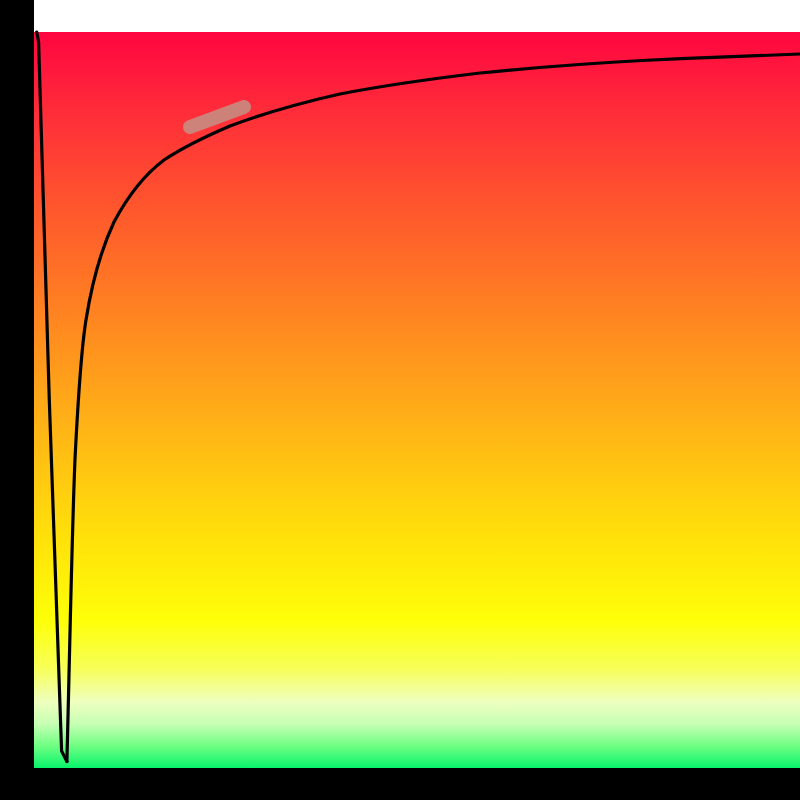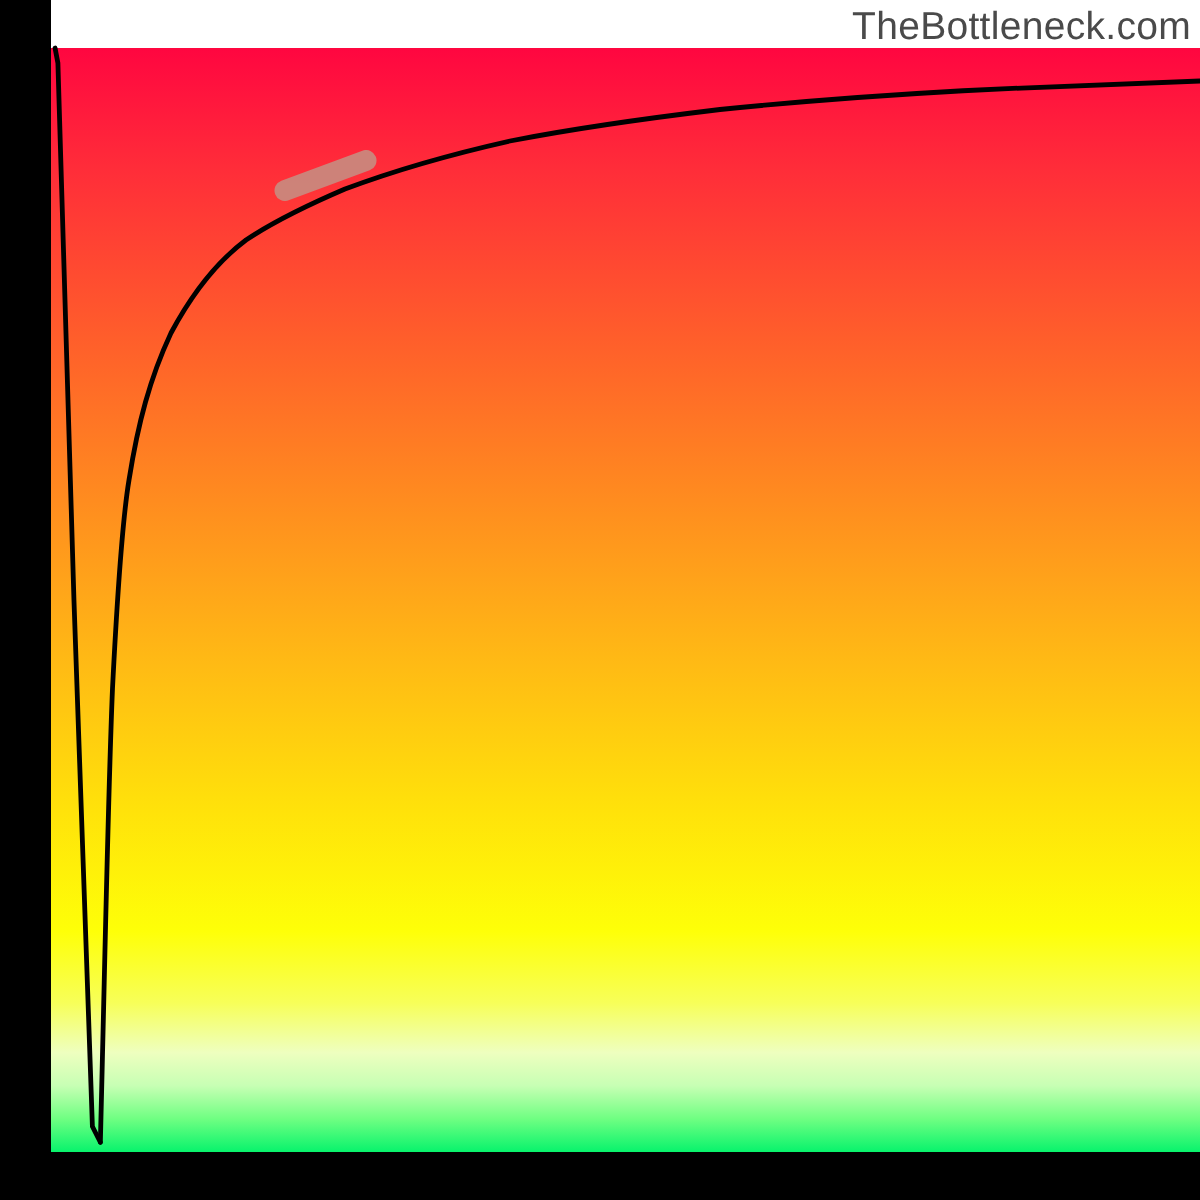--- a/index.html
+++ b/index.html
@@ -67,21 +67,20 @@
     height: 800px;
     z-index: 15;
     pointer-events: none;
   }
 </style>
 </head>
 <body>
 
 <div class="stage">
 
-  <div class="watermark">TheBottleneck.com</div>
 
   <div class="plot-area"></div>
 
   <svg class="curves" viewBox="0 0 800 800">
     <path d="M 36.7 32
          L 38.6 42
          L 49.3 400
          L 61.6 751
          L 66.9 761.5" stroke="#000000" stroke-width="3.2" fill="none" stroke-linecap="round" stroke-linejoin="round"></path>
     <path d="M 66.9 761.5

